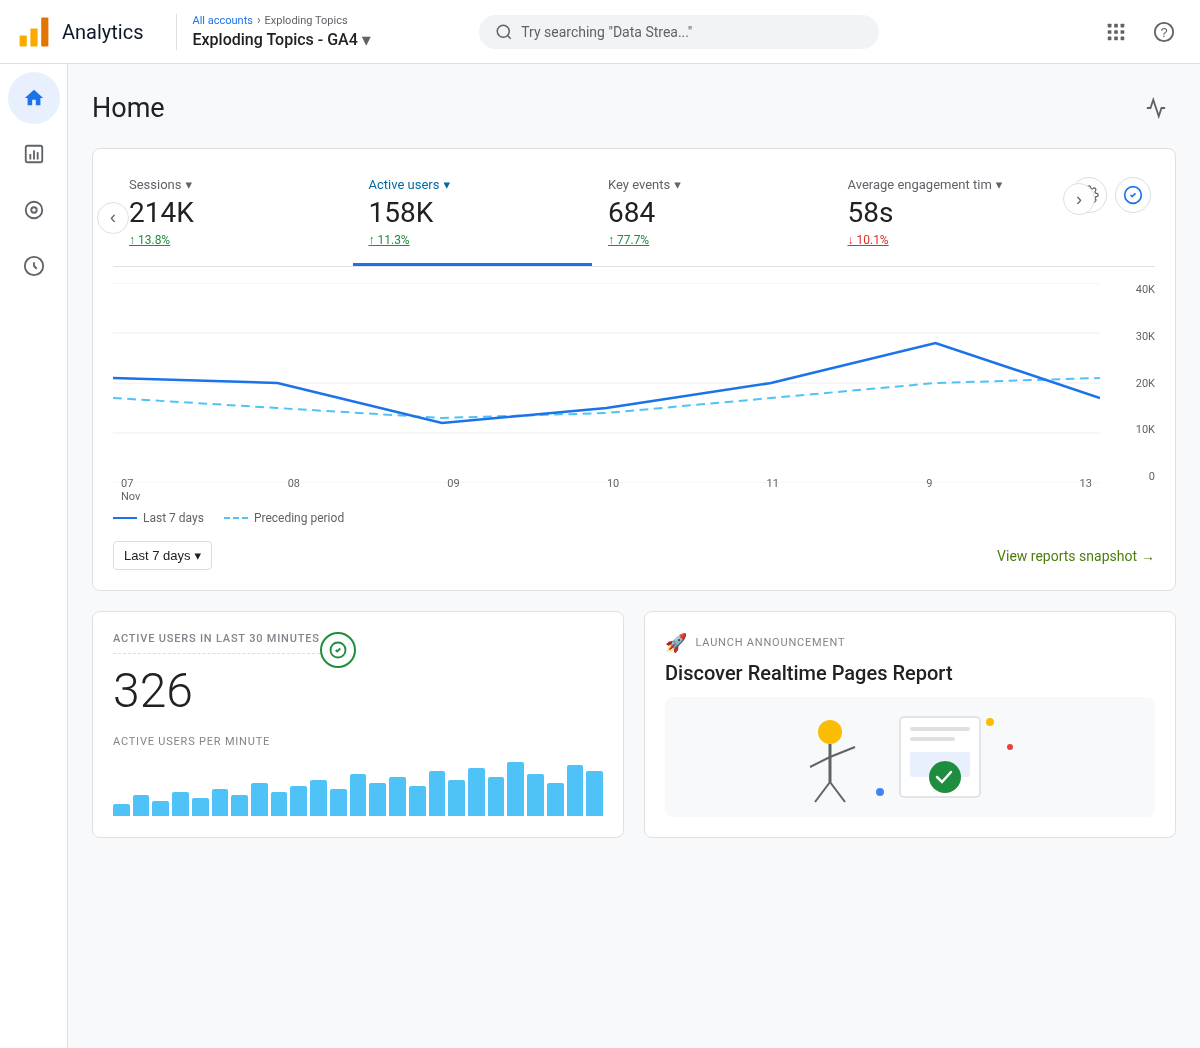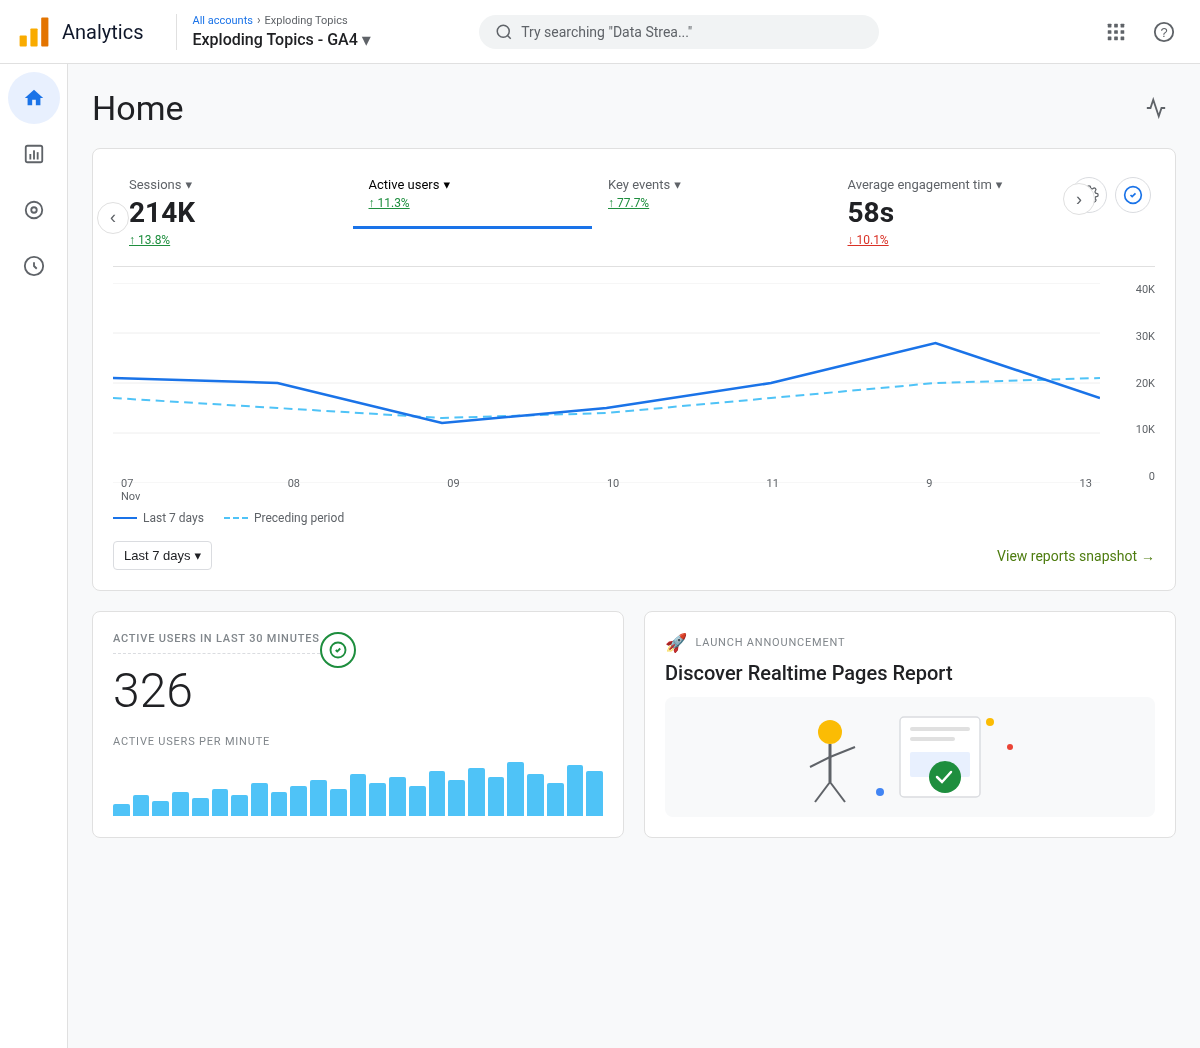--- a/index.html
+++ b/index.html
@@ -134,21 +134,21 @@
     }
 
     
     .page-header {
       display: flex;
       align-items: center;
       justify-content: space-between;
       margin-bottom: 20px;
     }
     .page-title {
-      font-size: 34px;
+      font-size: 27px;
       font-weight: 400;
       color: #202124;
     }
     .page-actions { display: flex; gap: 8px; }
 
     
     .card {
       background: #fff;
       border-radius: 8px;
       border: 1px solid #e0e0e0;
@@ -187,30 +187,30 @@
     .metric-tab {
       flex: 1;
       padding: 8px 16px 16px;
       cursor: pointer;
       border-bottom: 3px solid transparent;
       position: relative;
     }
     .metric-tab.active { border-bottom-color: #1a73e8; }
     .metric-tab-label {
       font-size: 13px;
-      color: #000000;
+      color: #0369a1;
       display: flex;
       align-items: center;
       gap: 4px;
       margin-bottom: 4px;
     }
     .metric-tab-label.inactive { color: #5f6368; }
     .metric-value {
       font-size: 28px;
-      font-weight: 700;
+      font-weight: 400;
       color: #202124;
       margin-bottom: 4px;
     }
     .metric-change {
       font-size: 12px;
       display: flex;
       align-items: center;
       gap: 2px;
       text-decoration: underline;
     }
@@ -504,28 +504,30 @@
         </div>
         <div class="metric-value">214K</div>
         <div class="metric-change up">↑ 13.8%</div>
       </div>
 
       <div class="metric-tab active">
         <div class="metric-tab-label">
           <span>Active users</span>
           <span>▾</span>
         </div>
+        <div class="metric-value">158K</div>
         <div class="metric-change up">↑ 11.3%</div>
       </div>
 
       <div class="metric-tab">
         <div class="metric-tab-label inactive">
           <span>Key events</span>
           <span>▾</span>
         </div>
+        <div class="metric-value">684</div>
         <div class="metric-change up">↑ 77.7%</div>
       </div>
 
       <div class="metric-tab">
         <div class="metric-tab-label inactive">
           <span>Average engagement tim</span>
           <span>▾</span>
         </div>
         <div class="metric-value">58s</div>
         <div class="metric-change down">↓ 10.1%</div>

